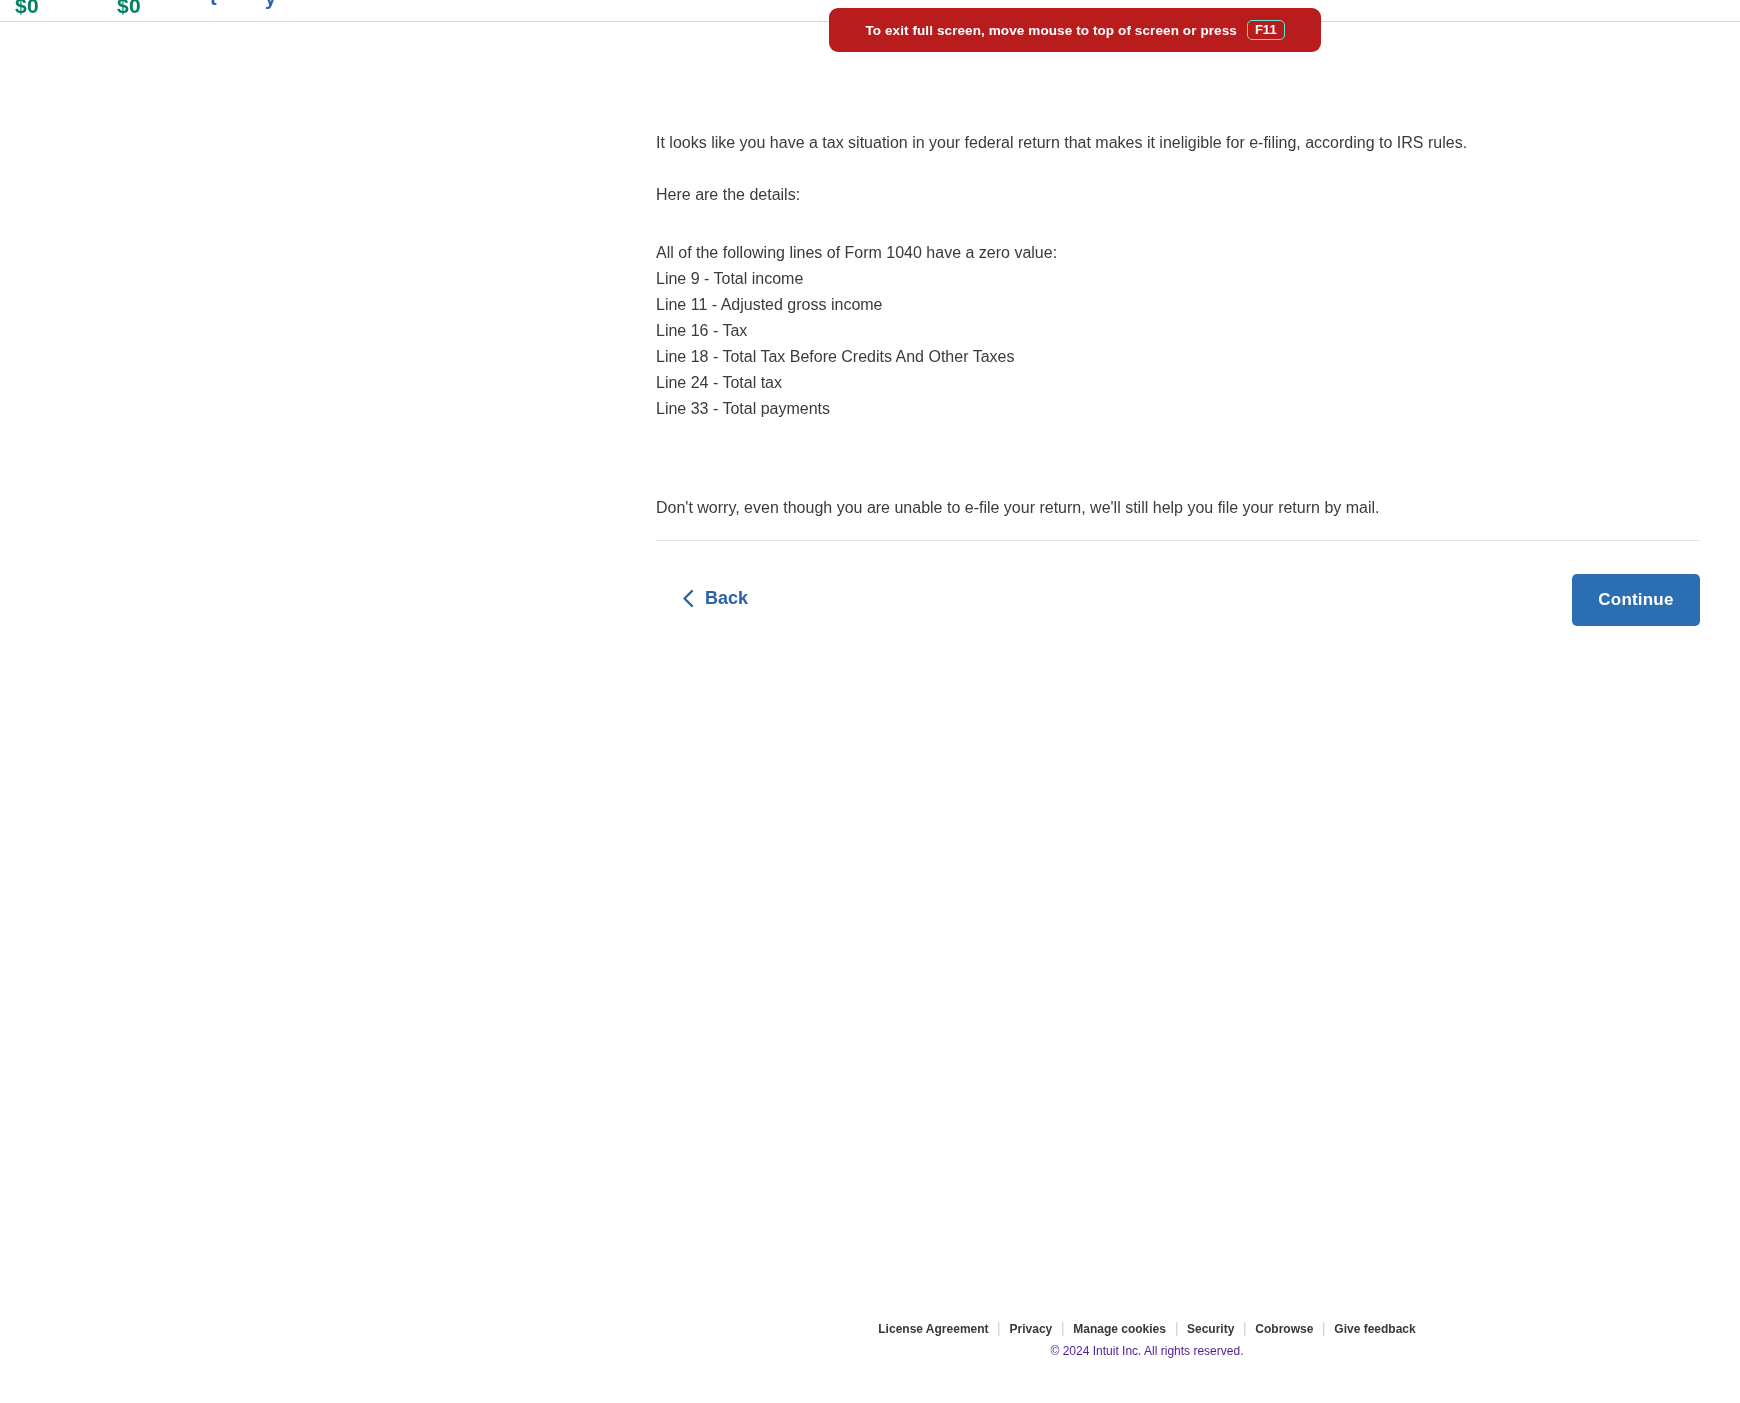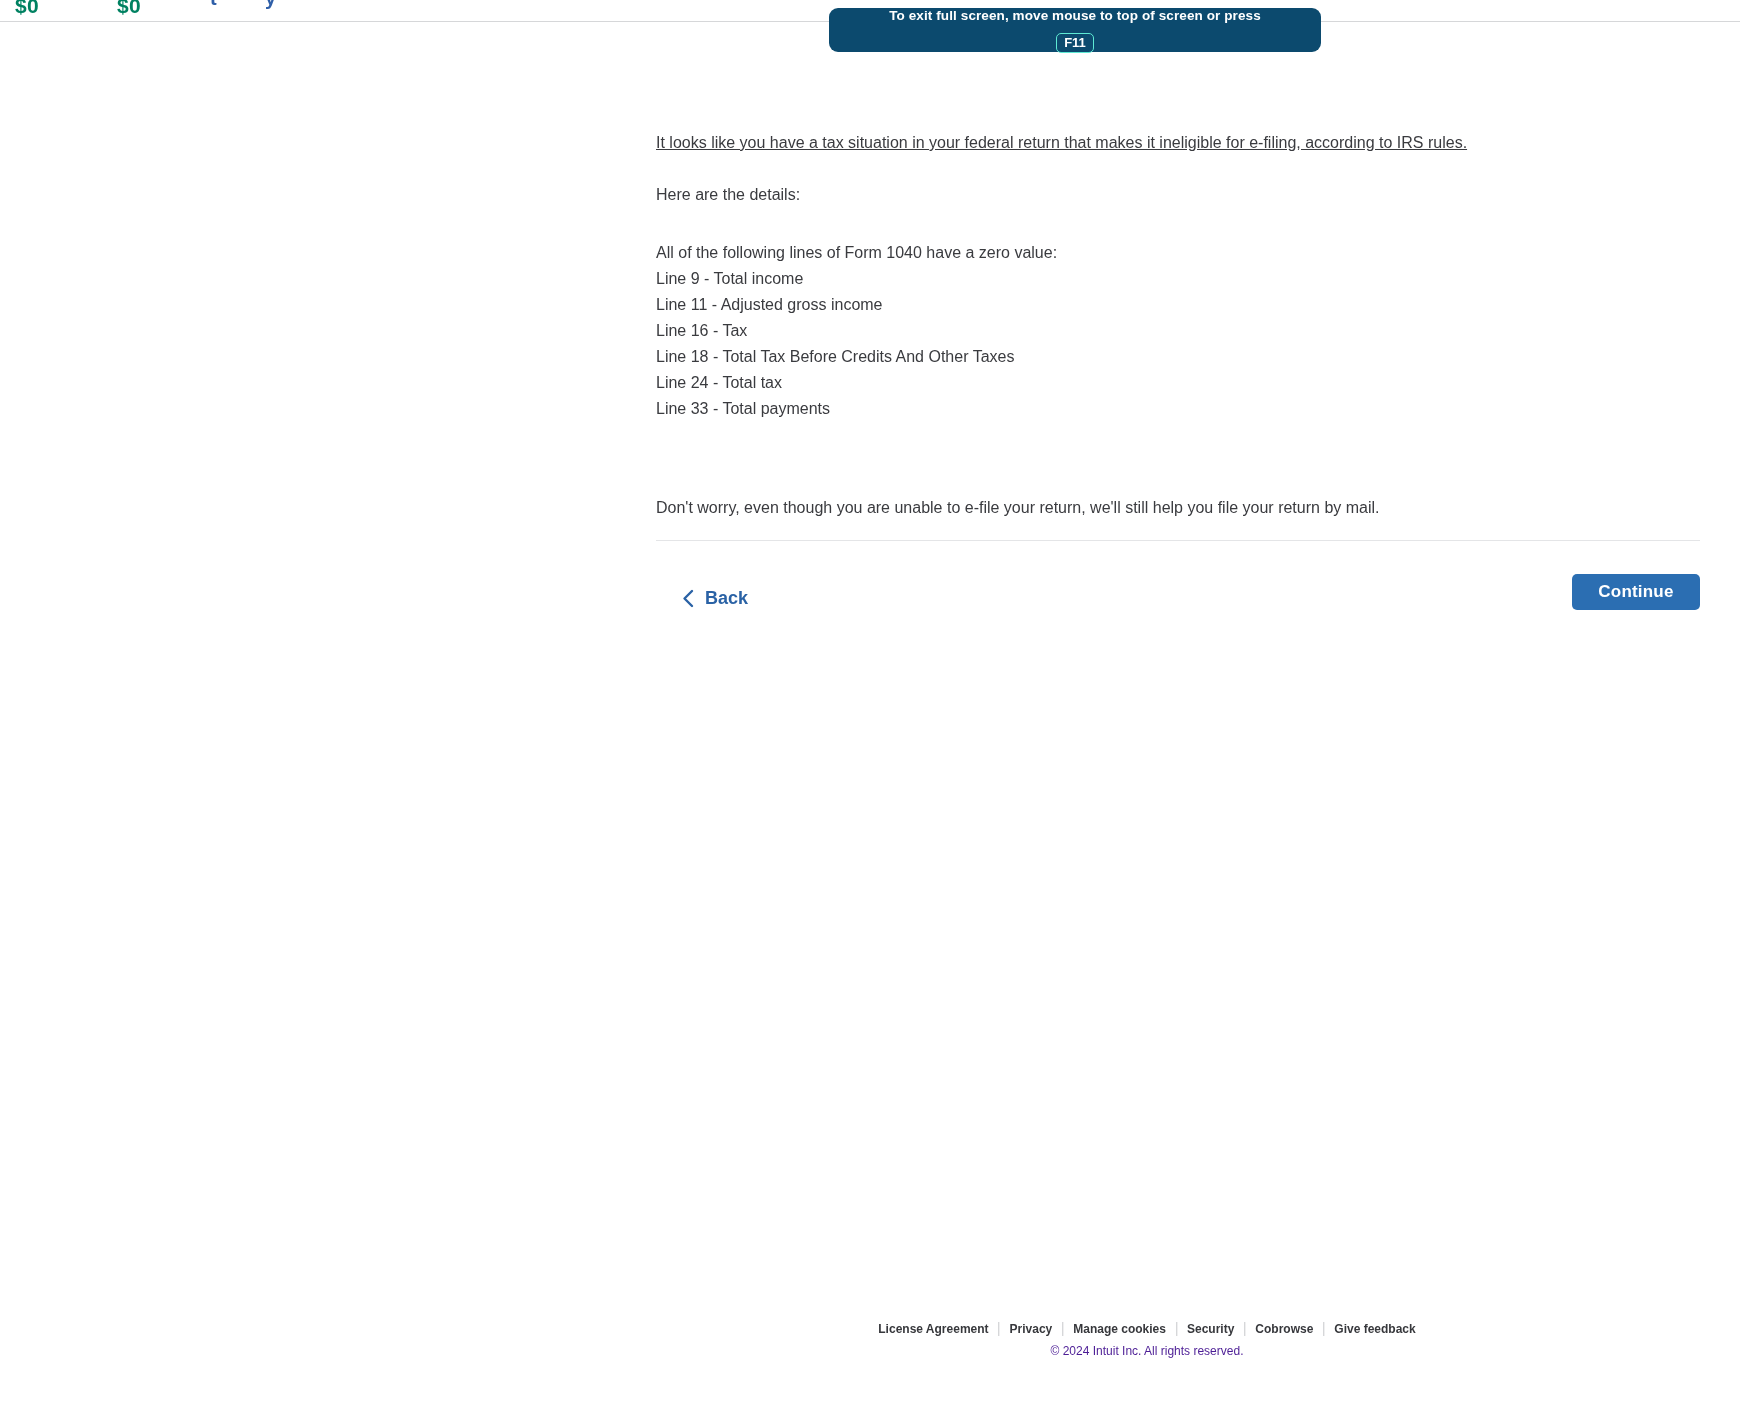--- a/index.html
+++ b/index.html
@@ -26,24 +26,23 @@
   .frag {
     position:absolute; top:-13px;
     font-size:20px; font-weight:700; color:#2f5fa8;
   }
   .frag-1 { left:210px; }
   .frag-2 { left:265px; }
 
   
   .toast {
     position:absolute; left:829px; top:8px; width:492px; height:44px;
-    background:#0c4a6e; border-radius:9px;
+    background:#b91c1c; border-radius:9px;
     display:flex; align-items:center; justify-content:center; gap:10px;
     z-index:5;
-    flex-direction:column;
   }
   .toast-text {
     color:#ffffff; font-size:13.5px; font-weight:700; letter-spacing:0.1px;
     white-space:nowrap;
   }
   .toast-key {
     color:#ffffff; font-size:13px; font-weight:700;
     border:1px solid #5eead4; border-radius:5px;
     padding:2px 7px 3px 7px; line-height:1;
   }
@@ -51,21 +50,21 @@
   
   .content {
     position:absolute; left:656px; top:0; width:1044px; height:700px;
   }
   .page-title {
     position:absolute; left:0; top:57px;
     font-size:28px; font-weight:500; color:#1075bc; letter-spacing:0.2px;
     white-space:nowrap;
   }
   .para { font-size:16px; line-height:24px; color:#3a3b3f; white-space:nowrap; }
-  .intro    { position:absolute; left:0; top:131px;text-decoration:underline; }
+  .intro    { position:absolute; left:0; top:131px; }
   .details  { position:absolute; left:0; top:183px; }
   .zero-list {
     position:absolute; left:0; top:240px;
     font-size:16px; line-height:26px; color:#3a3b3f;
   }
   .reassure { position:absolute; left:0; top:496px; }
 
   .divider {
     position:absolute; left:0; top:540px; width:1044px; height:1px;
     background:#e4e5e7;
@@ -73,21 +72,21 @@
 
   
   .back-link {
     position:absolute; left:26px; top:582px; height:32px;
     display:flex; align-items:center; gap:11px;
     color:#2a62a5; font-size:18px; font-weight:600;
     cursor:pointer; white-space:nowrap;
   }
   .back-chevron { display:flex; align-items:center; }
   .continue-btn {
-    position:absolute; right:0; top:574px; width:128px; height:36px;
+    position:absolute; right:0; top:574px; width:128px; height:52px;
     background:#2b6eb2; border:none; border-radius:5px;
     color:#ffffff; font-family:"Liberation Sans",sans-serif;
     font-size:17px; font-weight:600; letter-spacing:0.2px;
     display:flex; align-items:center; justify-content:center;
     cursor:pointer;
   }
 
   
   .footer {
     position:absolute; left:1147px; top:1322px; transform:translateX(-50%);

